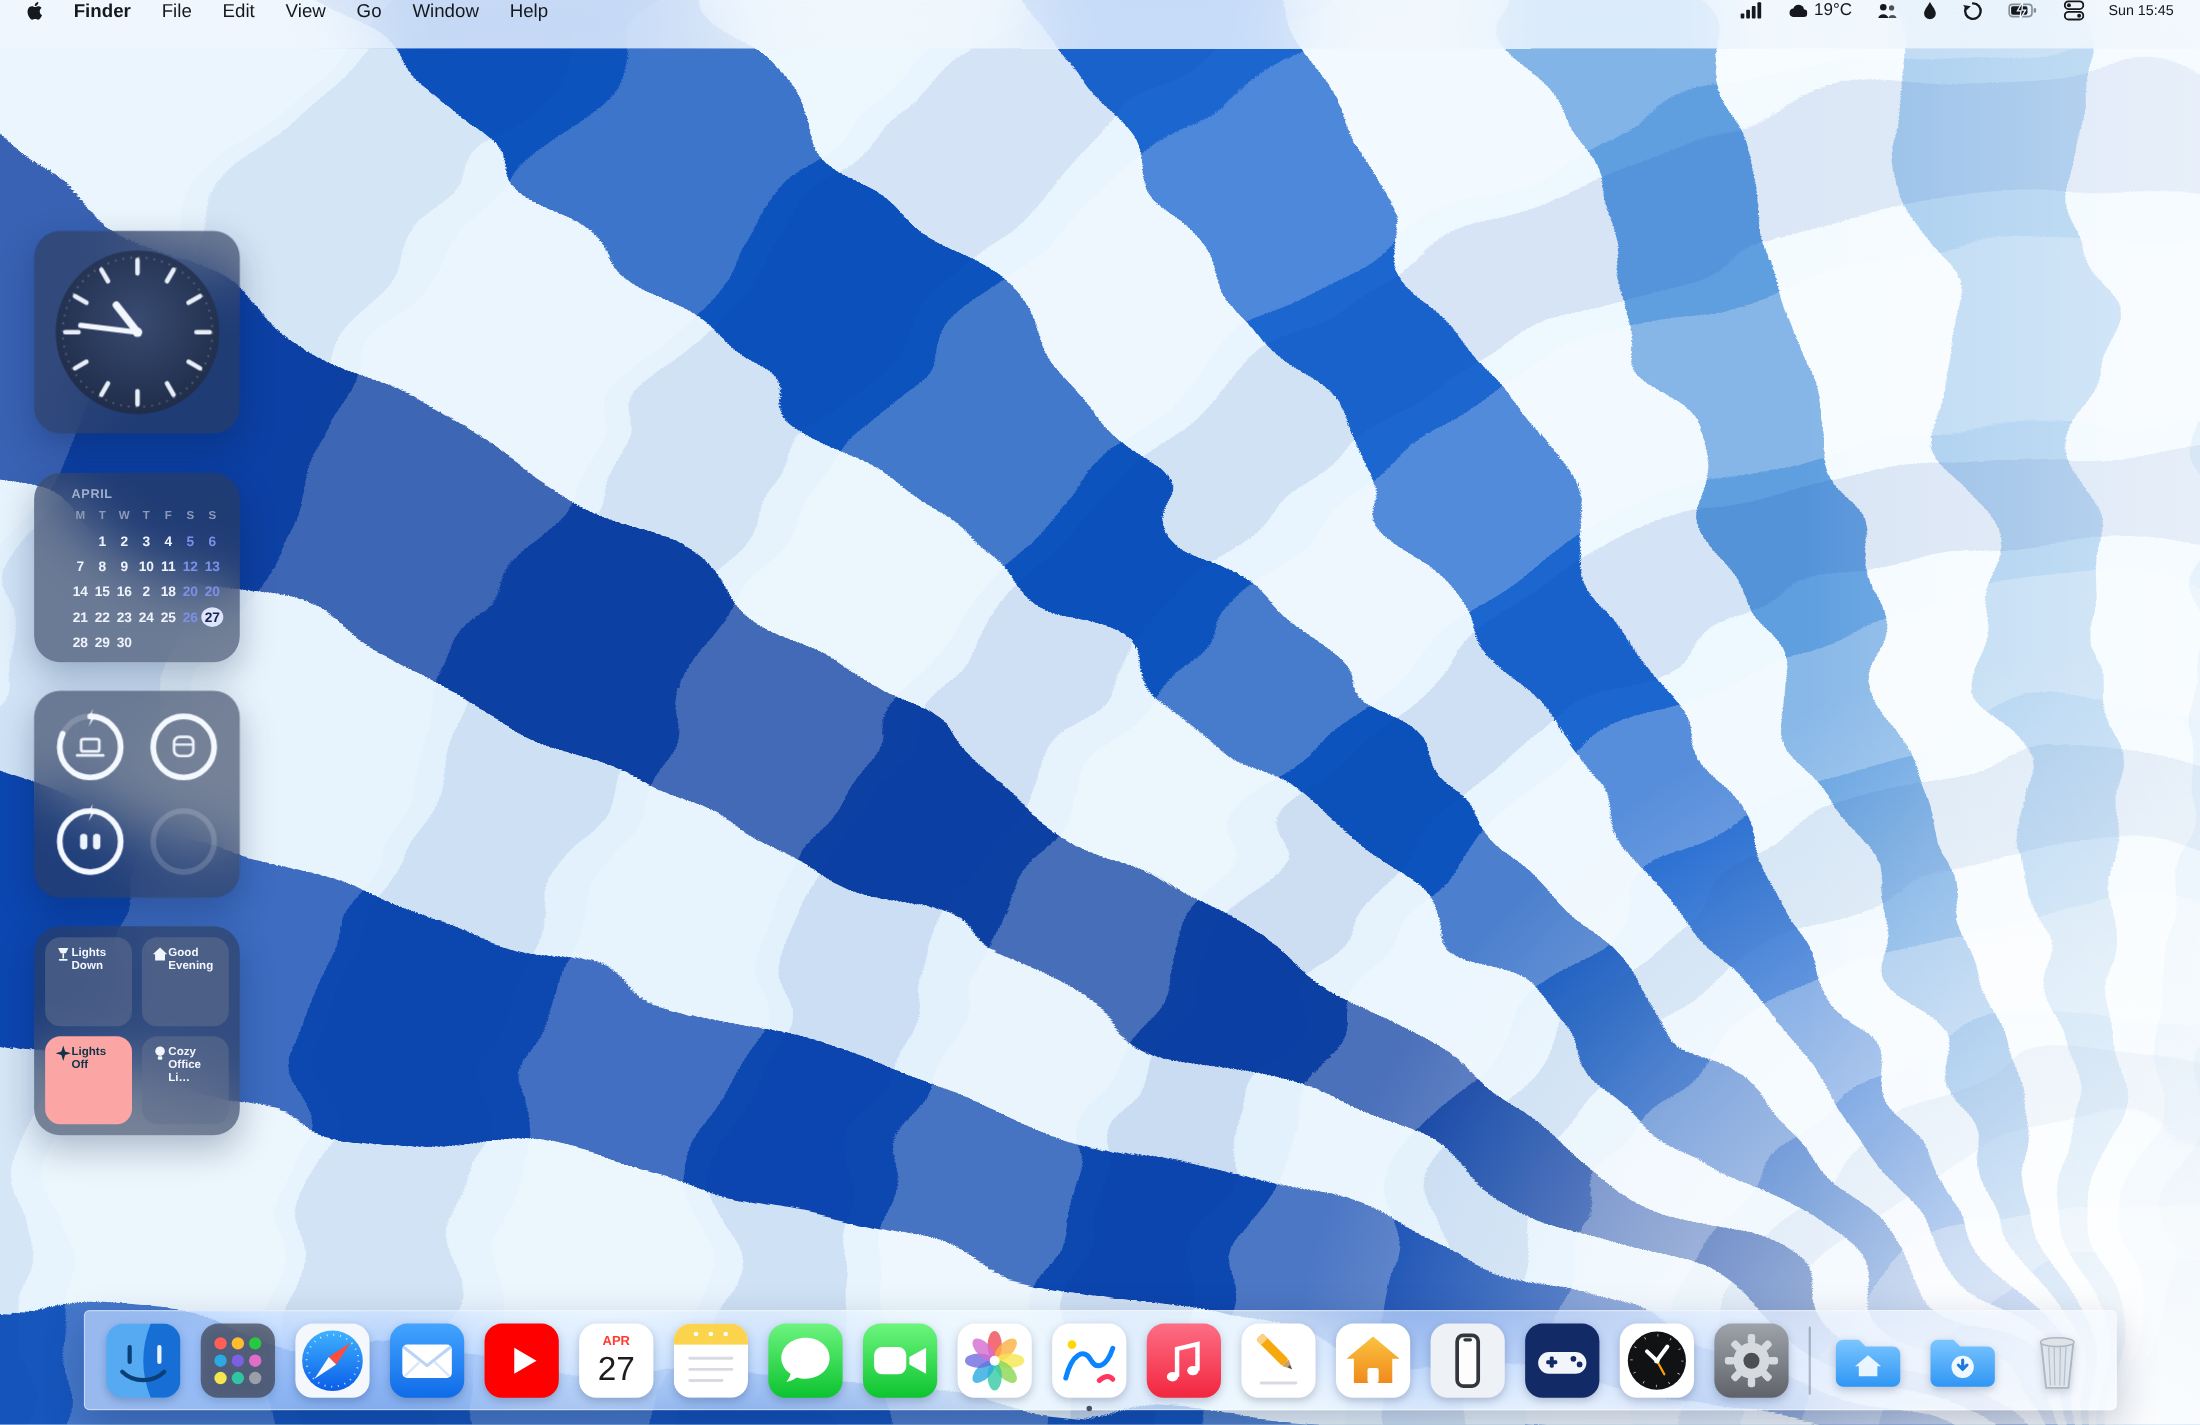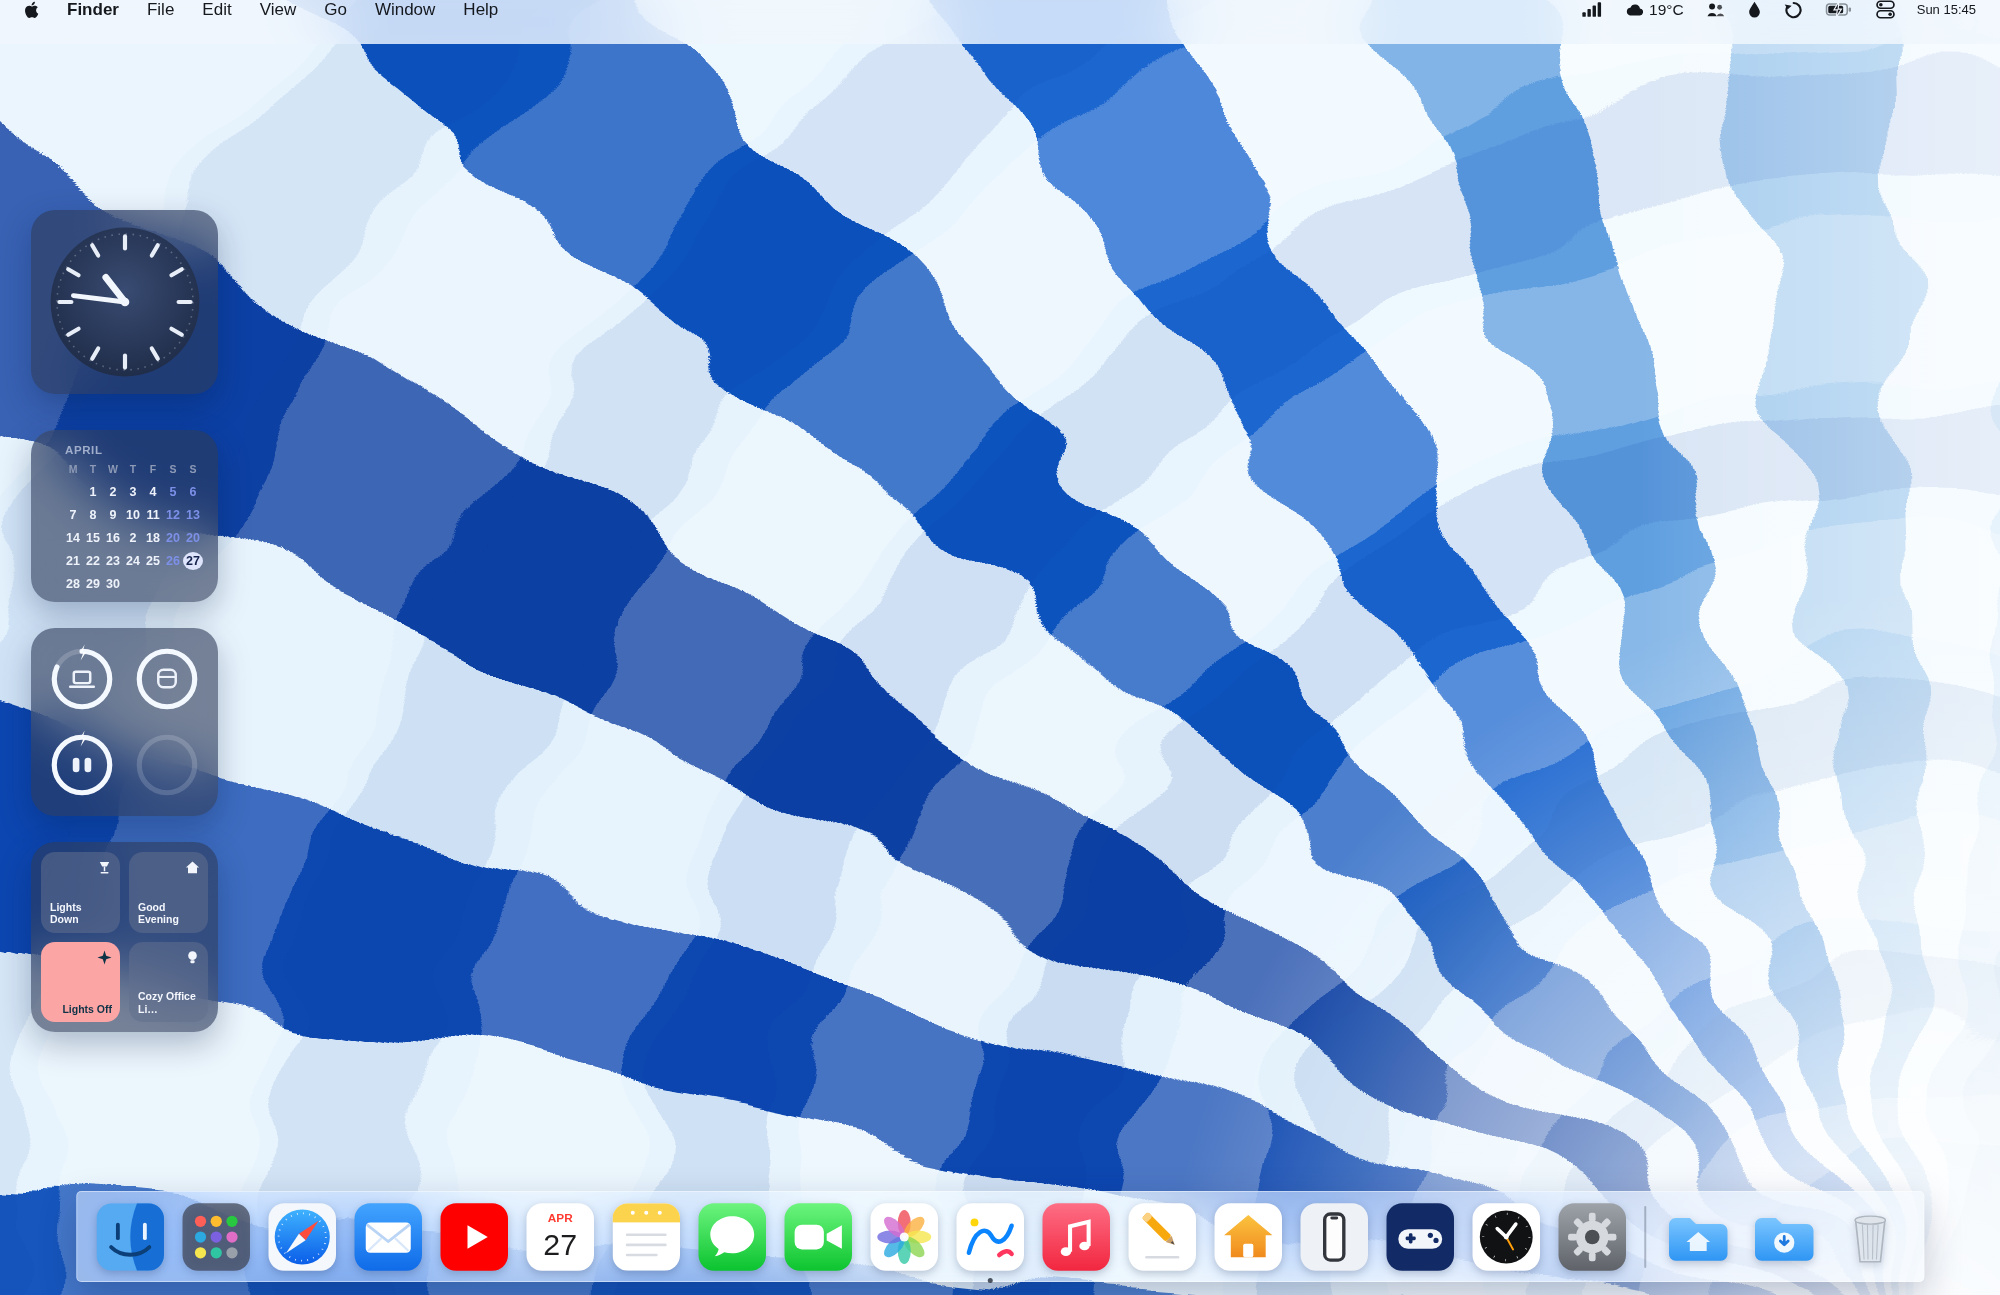--- a/index.html
+++ b/index.html
@@ -38,21 +38,21 @@
   .cal-cell.wknd{color:#7d90e8;}
   .cal-cell.today{background:#dde4fb;color:#16234d;border-radius:50%;}
 
   .bat-widget{height:188px;margin-top:26px;display:grid;grid-template-columns:1fr 1fr;
     grid-template-rows:1fr 1fr;justify-items:center;align-items:center;padding:8px;}
   .bat-cell svg{width:76px;height:76px;display:block;}
 
   .scene-widget{height:190px;margin-top:26px;padding:10px;display:grid;
     grid-template-columns:1fr 1fr;grid-template-rows:1fr 1fr;gap:9px;}
   .scene-btn{border-radius:14px;background:rgba(99,112,142,.55);padding:8px 8px 7px 9px;
-    display:flex;flex-direction:column;justify-content:space-between;overflow:hidden;align-items:flex-end;}
+    display:flex;flex-direction:row;justify-content:space-between;overflow:hidden;}
   .scene-btn.active{background:#fca5a5;}
   .scene-icon{width:15px;height:15px;}
   .scene-icon svg{width:15px;height:15px;display:block;}
   .scene-label{font-size:10.5px;font-weight:700;color:#f4f7fd;line-height:1.18;}
   .scene-btn.active .scene-label{color:#0e3347;}
 
   
   .dock{position:absolute;bottom:13px;left:50%;transform:translateX(-50%);height:89px;
     z-index:20;display:flex;align-items:center;padding:0 10px;border-radius:5px;
     background:rgba(246,250,254,.5);backdrop-filter:blur(40px) saturate(1.6);

